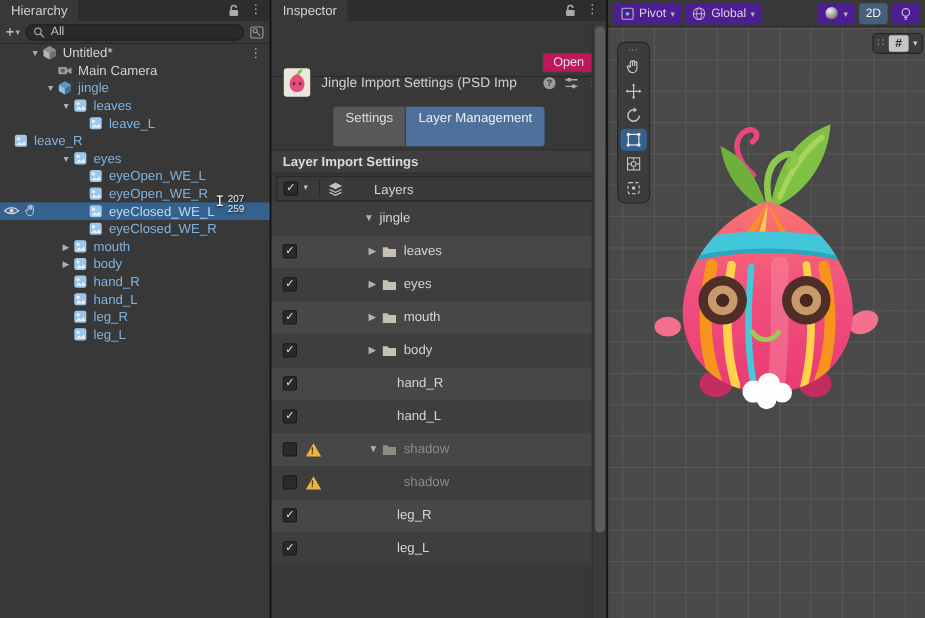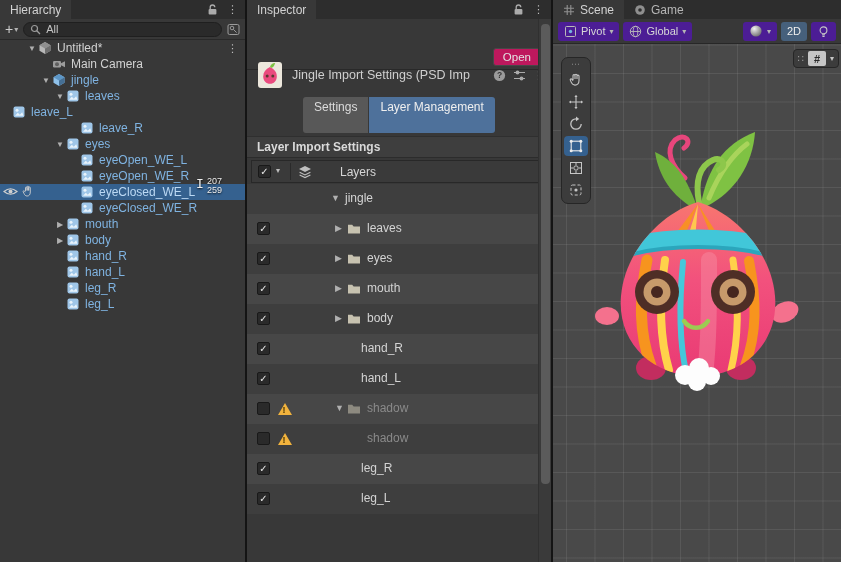--- a/index.html
+++ b/index.html
@@ -182,32 +182,32 @@
           <span class="arrow">▼</span>
           <span class="hicon">
             <svg width="14" height="14" viewBox="0 0 14 14">
               <rect x="1.5" y="1.5" width="11" height="11" rx="2" fill="#9FC6E8"></rect>
               <circle cx="5" cy="5.2" r="1.5" fill="#E9F3FB"></circle>
               <path d="M3 10.8l2.8-3 2 2 2.4-2.6 1.3 3.6z" fill="#E9F3FB"></path>
             </svg>
           </span>
           <span class="lbl">leaves</span>
         </div>
+        <div class="hrow prefab" style="padding-left: 68px;">
+          <span class="arrow"></span>
+          <span class="hicon">
+            <svg width="14" height="14" viewBox="0 0 14 14">
+              <rect x="1.5" y="1.5" width="11" height="11" rx="2" fill="#9FC6E8"></rect>
+              <circle cx="5" cy="5.2" r="1.5" fill="#E9F3FB"></circle>
+              <path d="M3 10.8l2.8-3 2 2 2.4-2.6 1.3 3.6z" fill="#E9F3FB"></path>
+            </svg>
+          </span>
+          <span class="lbl">leave_L</span>
+        </div>
         <div class="hrow prefab" style="">
-          <span class="arrow"></span>
-          <span class="hicon">
-            <svg width="14" height="14" viewBox="0 0 14 14">
-              <rect x="1.5" y="1.5" width="11" height="11" rx="2" fill="#9FC6E8"></rect>
-              <circle cx="5" cy="5.2" r="1.5" fill="#E9F3FB"></circle>
-              <path d="M3 10.8l2.8-3 2 2 2.4-2.6 1.3 3.6z" fill="#E9F3FB"></path>
-            </svg>
-          </span>
-          <span class="lbl">leave_L</span>
-        </div>
-        <div class="hrow prefab" style="padding-left: 68px;">
           <span class="arrow"></span>
           <span class="hicon">
             <svg width="14" height="14" viewBox="0 0 14 14">
               <rect x="1.5" y="1.5" width="11" height="11" rx="2" fill="#9FC6E8"></rect>
               <circle cx="5" cy="5.2" r="1.5" fill="#E9F3FB"></circle>
               <path d="M3 10.8l2.8-3 2 2 2.4-2.6 1.3 3.6z" fill="#E9F3FB"></path>
             </svg>
           </span>
           <span class="lbl">leave_R</span>
         </div>
@@ -485,39 +485,20 @@
           <span class="cb">✓</span>
           <span class="llbl" style="left:114px">leg_L</span>
         </div>
       </div>
     <div class="ins-scroll">
       <div class="ins-thumb"></div>
     </div>
   </section>
 
   <section id="scene" class="panel">
-    <div class="tabbar">
-      <div class="tab active">
-        <span class="js-icon" style="display: inline-flex;">
-            <svg width="12" height="12" viewBox="0 0 12 12">
-              <path d="M4.2 1v10M7.8 1v10M1 4.2h10M1 7.8h10" stroke="#909090" stroke-width="1.1"></path>
-            </svg>
-          </span>
-        <span>Scene</span>
-      </div>
-      <div class="tab">
-        <span class="js-icon" style="display: inline-flex;">
-            <svg width="12" height="12" viewBox="0 0 12 12">
-              <circle cx="6" cy="6" r="4.8" fill="#8F8F8F"></circle>
-              <circle cx="6" cy="6" r="1.8" fill="#2D2D2D"></circle>
-            </svg>
-          </span>
-        <span>Game</span>
-      </div>
-    </div>
     <div class="stoolbar">
       <div class="tbtn">
         <span class="js-icon" style="display: inline-flex;">
             <svg width="13" height="13" viewBox="0 0 13 13">
               <rect x="1.5" y="1.5" width="10" height="10" rx="1" fill="none" stroke="#B9B9B9"></rect>
               <circle cx="6.5" cy="6.5" r="1.7" fill="#74B3E0"></circle>
             </svg>
           </span>
         <span>Pivot</span>
         <span class="caret">▾</span>

